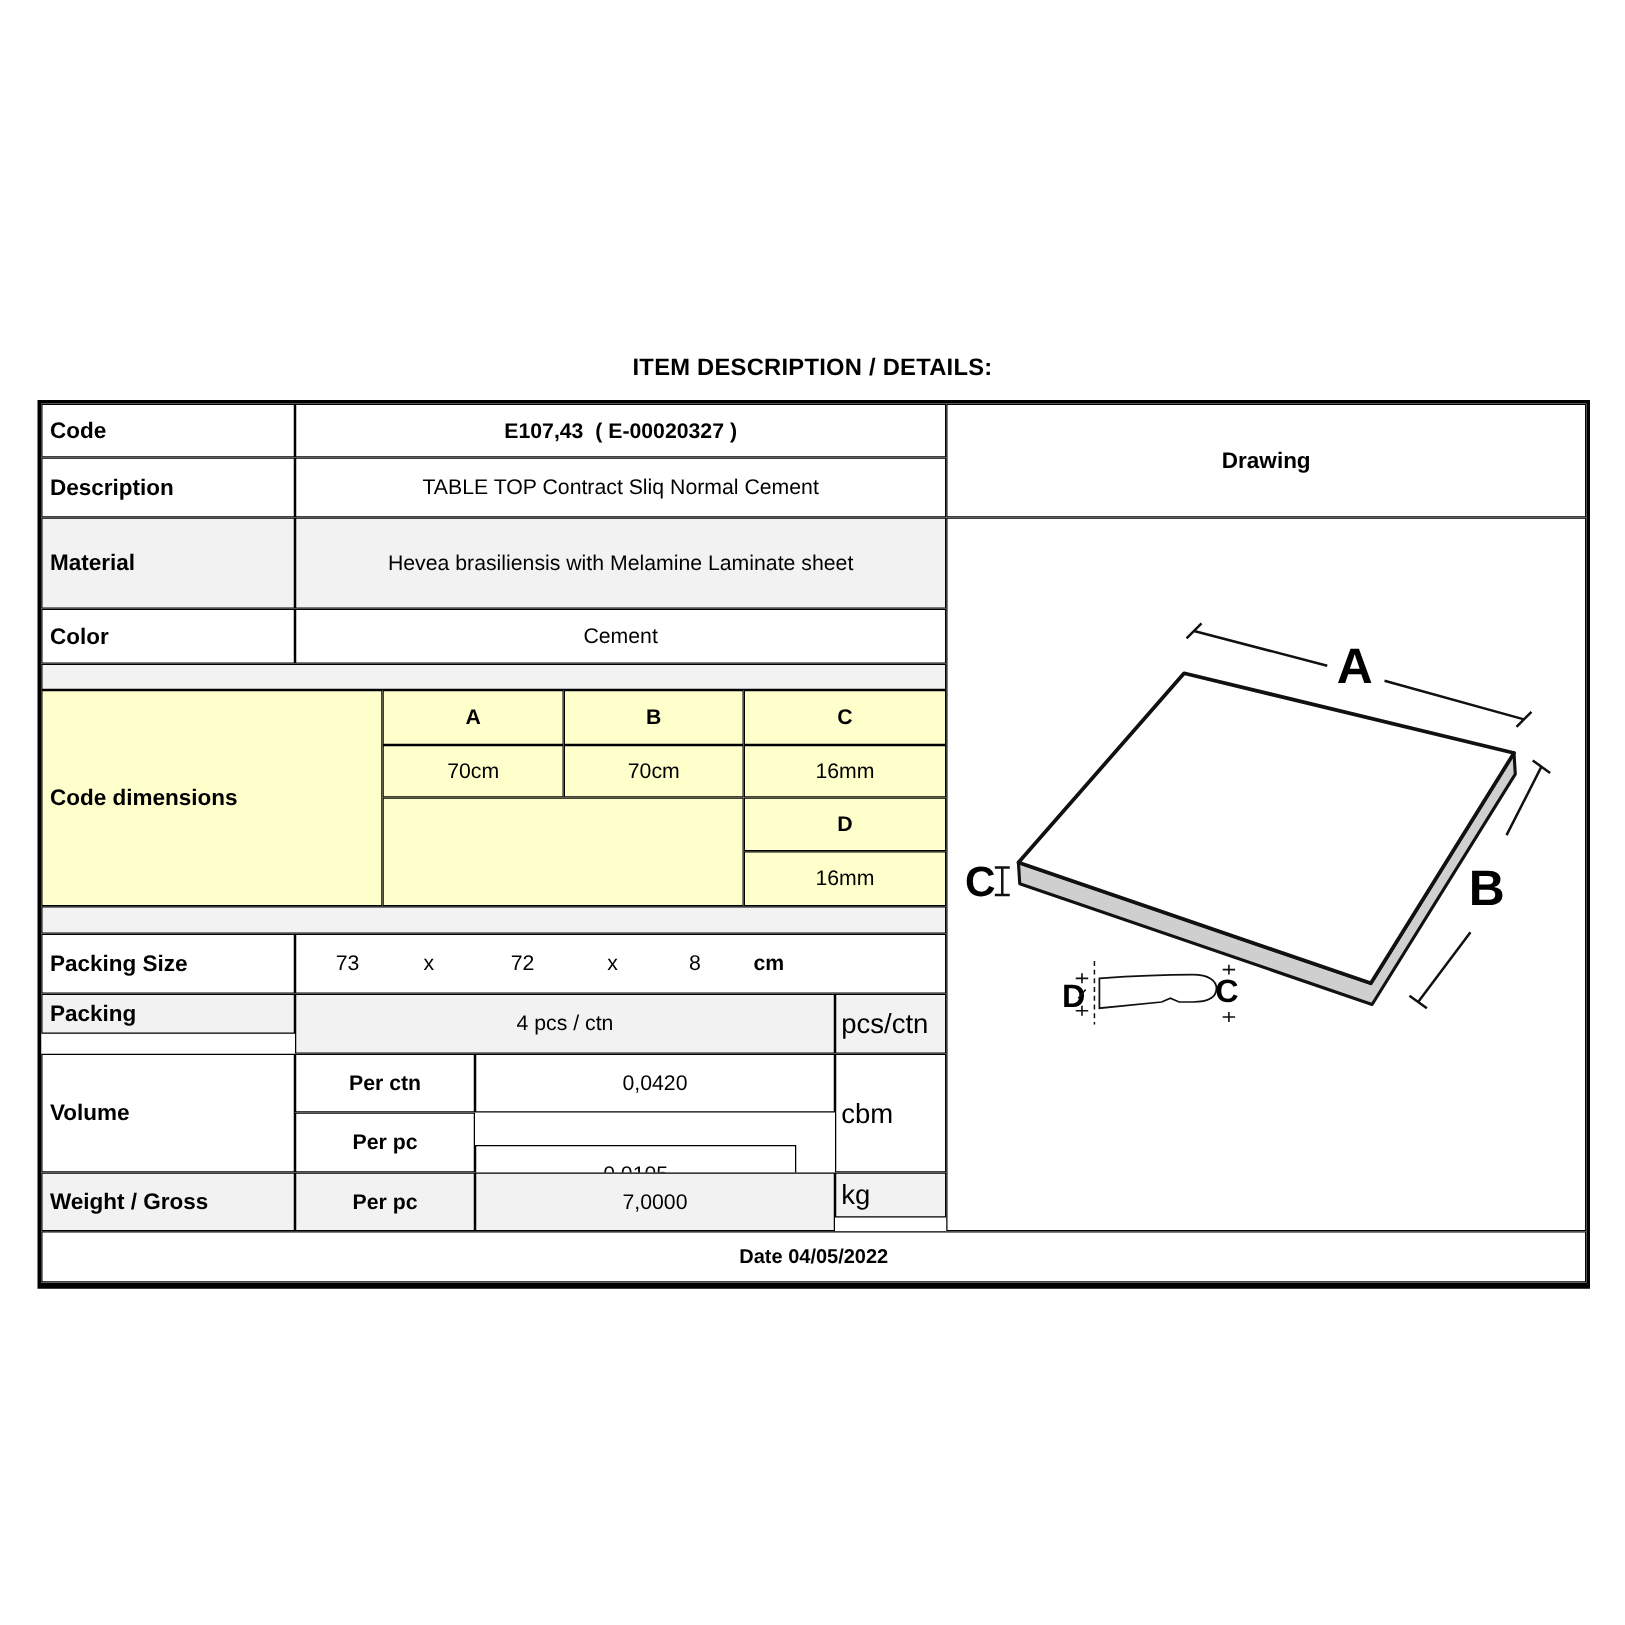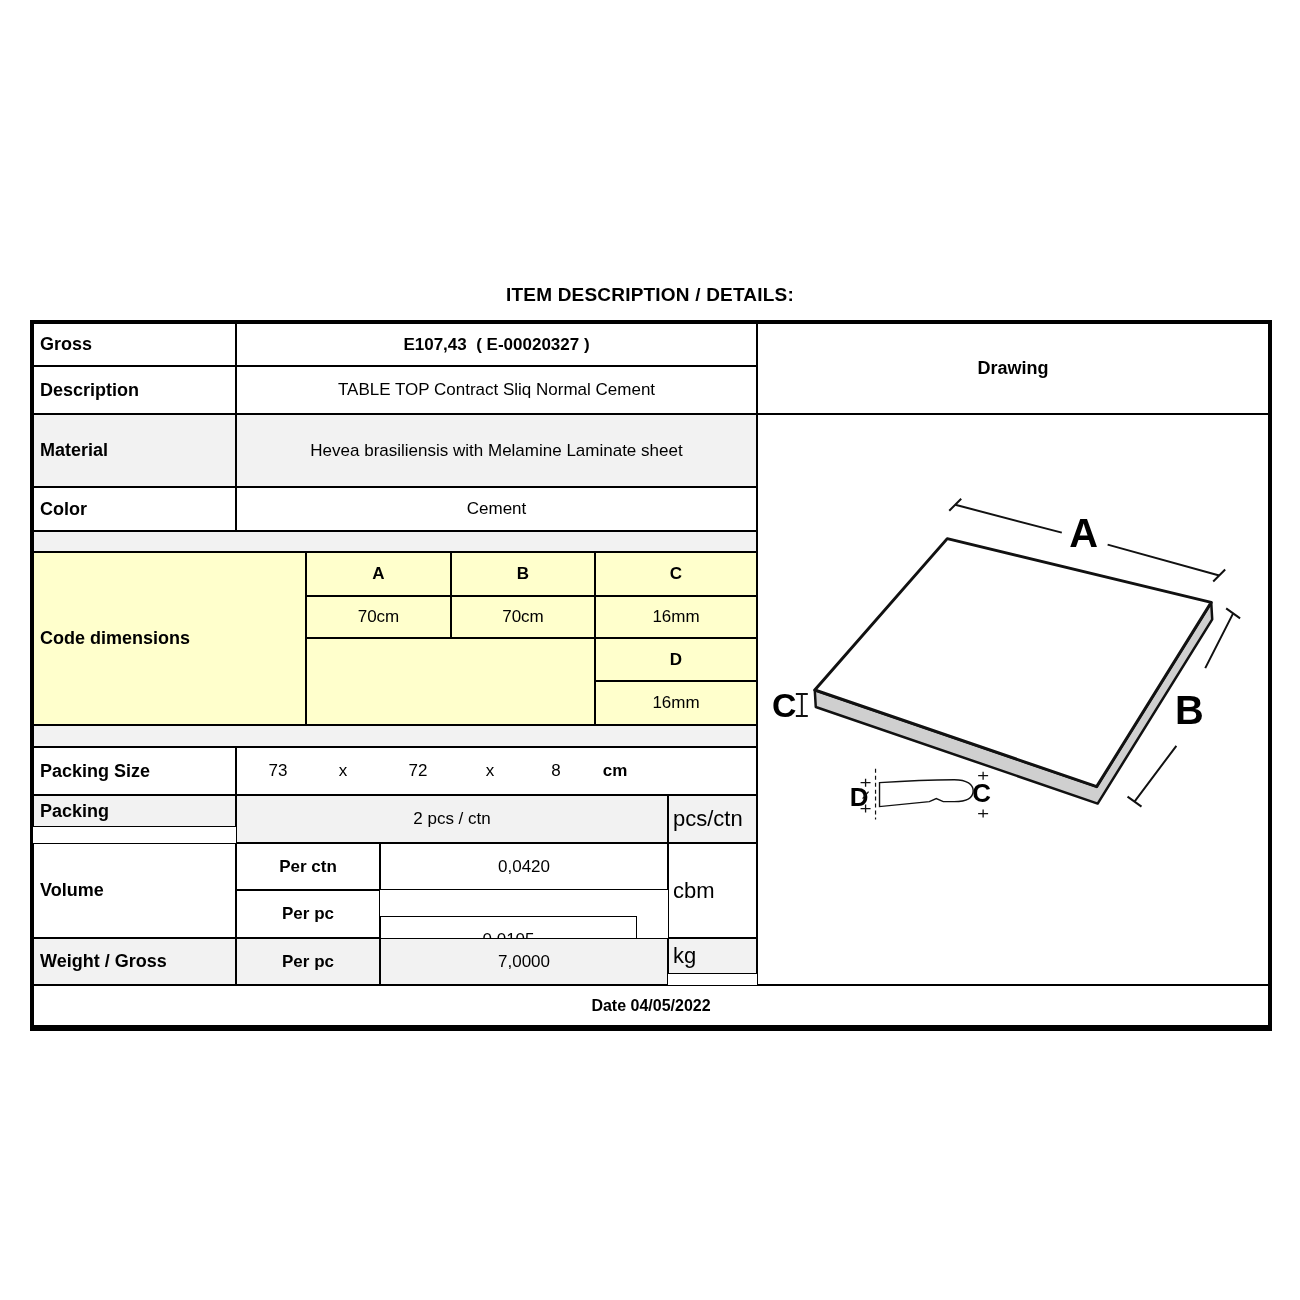--- a/index.html
+++ b/index.html
@@ -17,21 +17,21 @@
   .ps-part{position:absolute;top:0;bottom:0;display:flex;align-items:center;justify-content:center;width:44px;}
   svg text{font-family:"Liberation Sans","DejaVu Sans",sans-serif;font-weight:bold;fill:#000;}
 </style>
 </head>
 <body>
 
 <div class="title">ITEM DESCRIPTION / DETAILS:</div>
 
 <div class="sheet">
 
-  <div class="cell lbl" style="left:0;top:0;width:203px;height:43px">Gross</div>
+  <div class="cell lbl" style="left:0;top:0;width:203px;height:43px">Code</div>
   <div class="cell ctr bold pre" style="left:203px;top:0;width:521px;height:43px">E107,43  ( E-00020327 )</div>
 
   <div class="cell lbl" style="left:0;top:43px;width:203px;height:48px">Description</div>
   <div class="cell ctr" style="left:203px;top:43px;width:521px;height:48px">TABLE TOP Contract Sliq Normal Cement</div>
 
   <div class="cell ctr gray" style="left:203px;top:91px;width:521px;height:73px">Hevea brasiliensis with Melamine Laminate sheet</div>
   <div class="cell lbl gray" style="left:0;top:91px;width:203px;height:73px">Material</div>
 
   <div class="cell lbl" style="left:0;top:164px;width:203px;height:44px">Color</div>
   <div class="cell ctr" style="left:203px;top:164px;width:521px;height:44px">Cement</div>
@@ -55,21 +55,21 @@
   <div class="cell" style="left:203px;top:424px;width:521px;height:48px">
     <span class="ps-part" style="left:19px">73</span>
     <span class="ps-part" style="left:84px">x</span>
     <span class="ps-part" style="left:159px">72</span>
     <span class="ps-part" style="left:231px">x</span>
     <span class="ps-part" style="left:297px">8</span>
     <span class="ps-part bold" style="left:356px">cm</span>
   </div>
 
   <div class="cell lbl gray" style="left:0;top:472px;width:203px;height:32px">Packing</div>
-  <div class="cell ctr gray" style="left:203px;top:472px;width:432px;height:48px">2 pcs / ctn</div>
+  <div class="cell ctr gray" style="left:203px;top:472px;width:432px;height:48px">4 pcs / ctn</div>
   <div class="cell unit gray" style="left:635px;top:472px;width:89px;height:48px">pcs/ctn</div>
 
   <div class="cell lbl" style="left:0;top:520px;width:203px;height:95px">Volume</div>
   <div class="cell ctr bold" style="left:203px;top:520px;width:144px;height:47px">Per ctn</div>
   <div class="cell ctr" style="left:347px;top:520px;width:288px;height:47px">0,0420</div>
   <div class="cell ctr bold" style="left:203px;top:567px;width:144px;height:48px">Per pc</div>
   <div class="cell ctr" style="left:347px;top:593px;width:257px;height:48px">0,0105</div>
   <div class="cell unit" style="left:635px;top:520px;width:89px;height:95px">cbm</div>
 
   <div class="cell lbl gray" style="left:0;top:615px;width:203px;height:47px">Weight / Gross</div>

